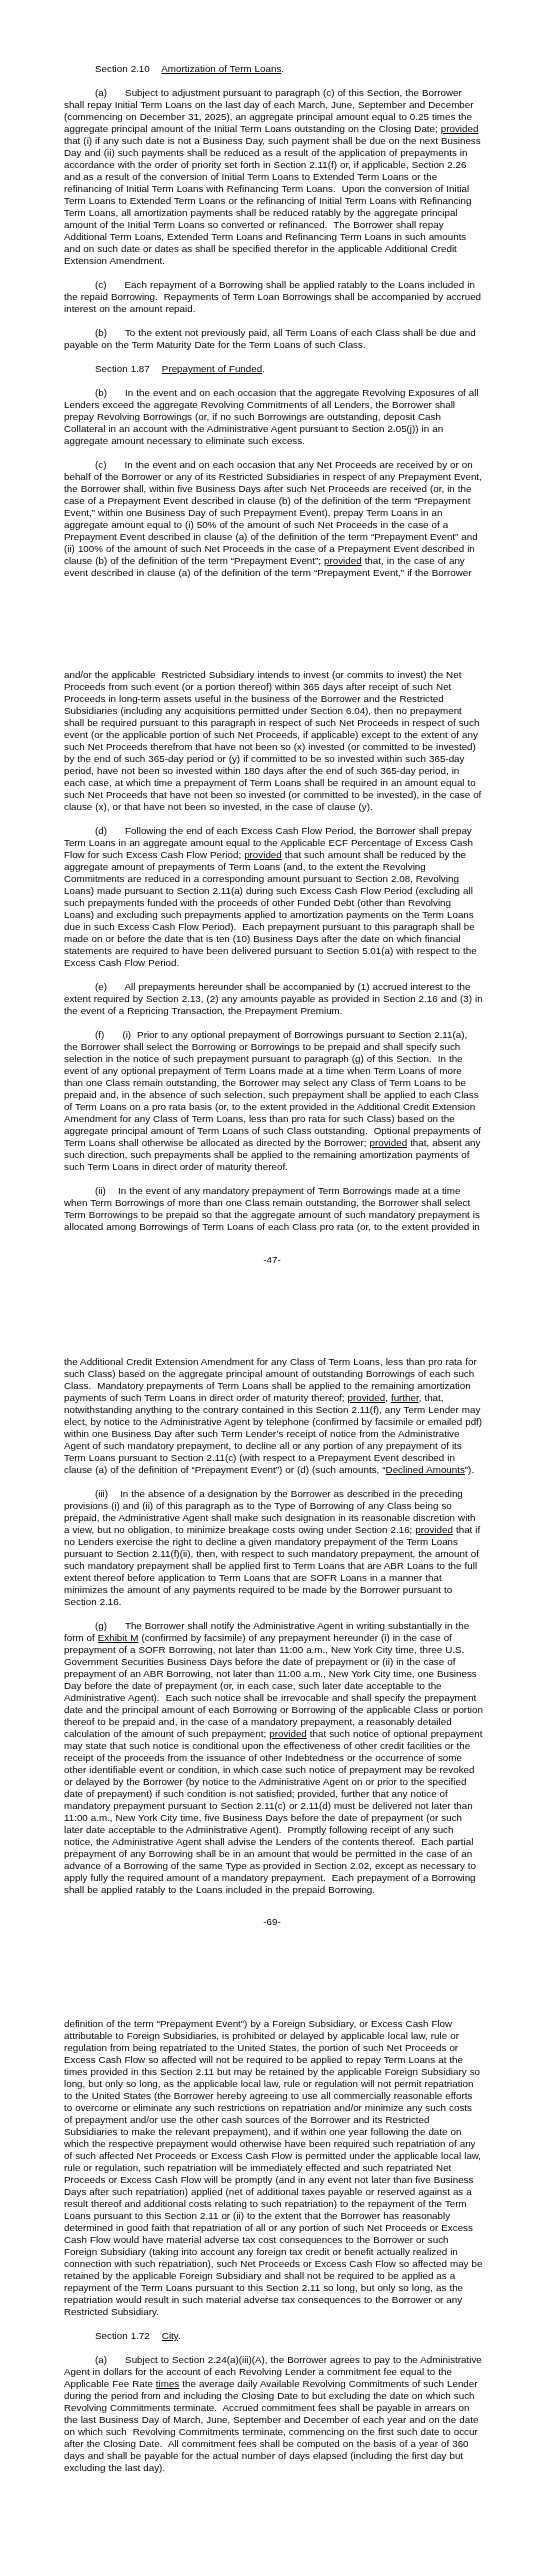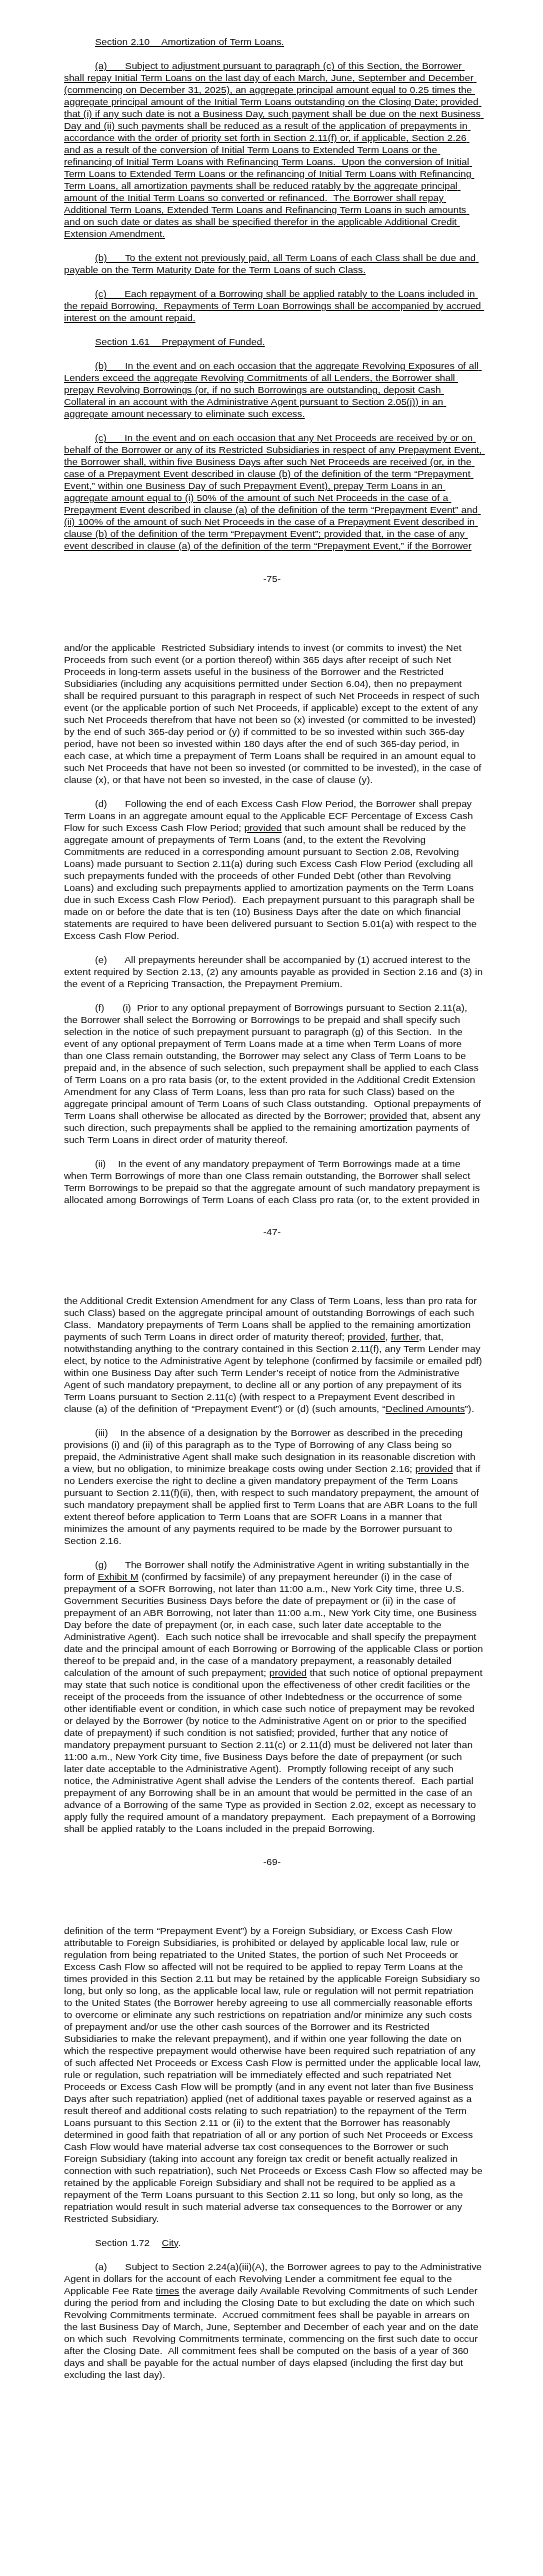--- a/index.html
+++ b/index.html
@@ -10,22 +10,22 @@
     font-family: "Liberation Sans", sans-serif;
     font-size: 9.8px;
     line-height: 12px;
     color: #000000;
     padding-bottom: 40px;
   }
   .page {
     padding: 0 61px 0 64px;
     box-sizing: border-box;
   }
-  .page.first { margin-top: 36px; text-decoration: underline; }
-  .page.follow { margin-top: 57px; }
+  .page.first { margin-top: 63px; }
+  .page.follow { margin-top: 90px; }
   .block {
     margin: 12px 0 0 0;
     text-indent: 31px;
     white-space: pre-wrap;
     word-spacing: 0.3px;
   }
   .block:first-child { margin-top: 0; }
   .block.cont { text-indent: 0; }
   .u { text-decoration: underline; text-underline-offset: 1px; }
   .pagenum {
@@ -34,27 +34,26 @@
     white-space: pre;
   }
 </style>
 </head>
 <body>
 
 <div class="doc" id="doc-root">
     <div class="page first">
       <p class="block heading"><span>Section 2.10    </span><span class="u">Amortization of Term Loans</span><span>.</span></p>
       <p class="block para"><span>(a)      Subject to adjustment pursuant to paragraph (c) of this Section, the Borrower shall repay Initial Term Loans on the last day of each March, June, September and December (commencing on December 31, 2025), an aggregate principal amount equal to 0.25 times the aggregate principal amount of the Initial Term Loans outstanding on the Closing Date; </span><span class="u">provided</span><span> that (i) if any such date is not a Business Day, such payment shall be due on the next Business Day and (ii) such payments shall be reduced as a result of the application of prepayments in accordance with the order of priority set forth in Section 2.11(f) or, if applicable, Section 2.26 and as a result of the conversion of Initial Term Loans to Extended Term Loans or the refinancing of Initial Term Loans with Refinancing Term Loans.  Upon the conversion of Initial Term Loans to Extended Term Loans or the refinancing of Initial Term Loans with Refinancing Term Loans, all amortization payments shall be reduced ratably by the aggregate principal amount of the Initial Term Loans so converted or refinanced.  The Borrower shall repay Additional Term Loans, Extended Term Loans and Refinancing Term Loans in such amounts and on such date or dates as shall be specified therefor in the applicable Additional Credit Extension Amendment.</span></p>
+      <p class="block para"><span>(c)      Each repayment of a Borrowing shall be applied ratably to the Loans included in the repaid Borrowing.  Repayments of Term Loan Borrowings shall be accompanied by accrued interest on the amount repaid.</span></p>
       <p class="block para"><span>(b)      To the extent not previously paid, all Term Loans of each Class shall be due and payable on the Term Maturity Date for the Term Loans of such Class.</span></p>
-      <p class="block para"><span>(c)      Each repayment of a Borrowing shall be applied ratably to the Loans included in the repaid Borrowing.  Repayments of Term Loan Borrowings shall be accompanied by accrued interest on the amount repaid.</span></p>
-      <p class="block heading"><span>Section 1.61    </span><span class="u">Prepayment of Funded</span><span>.</span></p>
+      <p class="block heading"><span>Section 1.87    </span><span class="u">Prepayment of Funded</span><span>.</span></p>
       <p class="block para"><span>(b)      In the event and on each occasion that the aggregate Revolving Exposures of all Lenders exceed the aggregate Revolving Commitments of all Lenders, the Borrower shall prepay Revolving Borrowings (or, if no such Borrowings are outstanding, deposit Cash Collateral in an account with the Administrative Agent pursuant to Section 2.05(j)) in an aggregate amount necessary to eliminate such excess.</span></p>
       <p class="block para"><span>(c)      In the event and on each occasion that any Net Proceeds are received by or on behalf of the Borrower or any of its Restricted Subsidiaries in respect of any Prepayment Event, the Borrower shall, within five Business Days after such Net Proceeds are received (or, in the case of a Prepayment Event described in clause (b) of the definition of the term “Prepayment Event,” within one Business Day of such Prepayment Event), prepay Term Loans in an aggregate amount equal to (i) 50% of the amount of such Net Proceeds in the case of a Prepayment Event described in clause (a) of the definition of the term “Prepayment Event” and (ii) 100% of the amount of such Net Proceeds in the case of a Prepayment Event described in clause (b) of the definition of the term “Prepayment Event”; </span><span class="u">provided</span><span> that, in the case of any event described in clause (a) of the definition of the term “Prepayment Event,” if the Borrower</span></p>
     </div>
-    <div class="pagenum">-75-</div>
     <div class="page follow">
       <p class="block cont"><span>and/or the applicable  Restricted Subsidiary intends to invest (or commits to invest) the Net Proceeds from such event (or a portion thereof) within 365 days after receipt of such Net Proceeds in long-term assets useful in the business of the Borrower and the Restricted Subsidiaries (including any acquisitions permitted under Section 6.04), then no prepayment shall be required pursuant to this paragraph in respect of such Net Proceeds in respect of such event (or the applicable portion of such Net Proceeds, if applicable) except to the extent of any such Net Proceeds therefrom that have not been so (x) invested (or committed to be invested) by the end of such 365-day period or (y) if committed to be so invested within such 365-day period, have not been so invested within 180 days after the end of such 365-day period, in each case, at which time a prepayment of Term Loans shall be required in an amount equal to such Net Proceeds that have not been so invested (or committed to be invested), in the case of clause (x), or that have not been so invested, in the case of clause (y).</span></p>
       <p class="block para"><span>(d)      Following the end of each Excess Cash Flow Period, the Borrower shall prepay Term Loans in an aggregate amount equal to the Applicable ECF Percentage of Excess Cash Flow for such Excess Cash Flow Period; </span><span class="u">provided</span><span> that such amount shall be reduced by the aggregate amount of prepayments of Term Loans (and, to the extent the Revolving Commitments are reduced in a corresponding amount pursuant to Section 2.08, Revolving Loans) made pursuant to Section 2.11(a) during such Excess Cash Flow Period (excluding all such prepayments funded with the proceeds of other Funded Debt (other than Revolving Loans) and excluding such prepayments applied to amortization payments on the Term Loans due in such Excess Cash Flow Period).  Each prepayment pursuant to this paragraph shall be made on or before the date that is ten (10) Business Days after the date on which financial statements are required to have been delivered pursuant to Section 5.01(a) with respect to the Excess Cash Flow Period.</span></p>
       <p class="block para"><span>(e)      All prepayments hereunder shall be accompanied by (1) accrued interest to the extent required by Section 2.13, (2) any amounts payable as provided in Section 2.16 and (3) in the event of a Repricing Transaction, the Prepayment Premium.</span></p>
       <p class="block para"><span>(f)      (i)  Prior to any optional prepayment of Borrowings pursuant to Section 2.11(a), the Borrower shall select the Borrowing or Borrowings to be prepaid and shall specify such selection in the notice of such prepayment pursuant to paragraph (g) of this Section.  In the event of any optional prepayment of Term Loans made at a time when Term Loans of more than one Class remain outstanding, the Borrower may select any Class of Term Loans to be prepaid and, in the absence of such selection, such prepayment shall be applied to each Class of Term Loans on a pro rata basis (or, to the extent provided in the Additional Credit Extension Amendment for any Class of Term Loans, less than pro rata for such Class) based on the aggregate principal amount of Term Loans of such Class outstanding.  Optional prepayments of Term Loans shall otherwise be allocated as directed by the Borrower; </span><span class="u">provided</span><span> that, absent any such direction, such prepayments shall be applied to the remaining amortization payments of such Term Loans in direct order of maturity thereof.</span></p>
       <p class="block para"><span>(ii)    In the event of any mandatory prepayment of Term Borrowings made at a time when Term Borrowings of more than one Class remain outstanding, the Borrower shall select Term Borrowings to be prepaid so that the aggregate amount of such mandatory prepayment is allocated among Borrowings of Term Loans of each Class pro rata (or, to the extent provided in</span></p>
     </div>
     <div class="pagenum">-47-</div>
     <div class="page follow">
       <p class="block cont"><span>the Additional Credit Extension Amendment for any Class of Term Loans, less than pro rata for such Class) based on the aggregate principal amount of outstanding Borrowings of each such Class.  Mandatory prepayments of Term Loans shall be applied to the remaining amortization payments of such Term Loans in direct order of maturity thereof; </span><span class="u">provided</span><span>, </span><span class="u">further</span><span>, that, notwithstanding anything to the contrary contained in this Section 2.11(f), any Term Lender may elect, by notice to the Administrative Agent by telephone (confirmed by facsimile or emailed pdf) within one Business Day after such Term Lender’s receipt of notice from the Administrative Agent of such mandatory prepayment, to decline all or any portion of any prepayment of its Term Loans pursuant to Section 2.11(c) (with respect to a Prepayment Event described in clause (a) of the definition of “Prepayment Event”) or (d) (such amounts, “</span><span class="u">Declined Amounts</span><span>”).</span></p>

